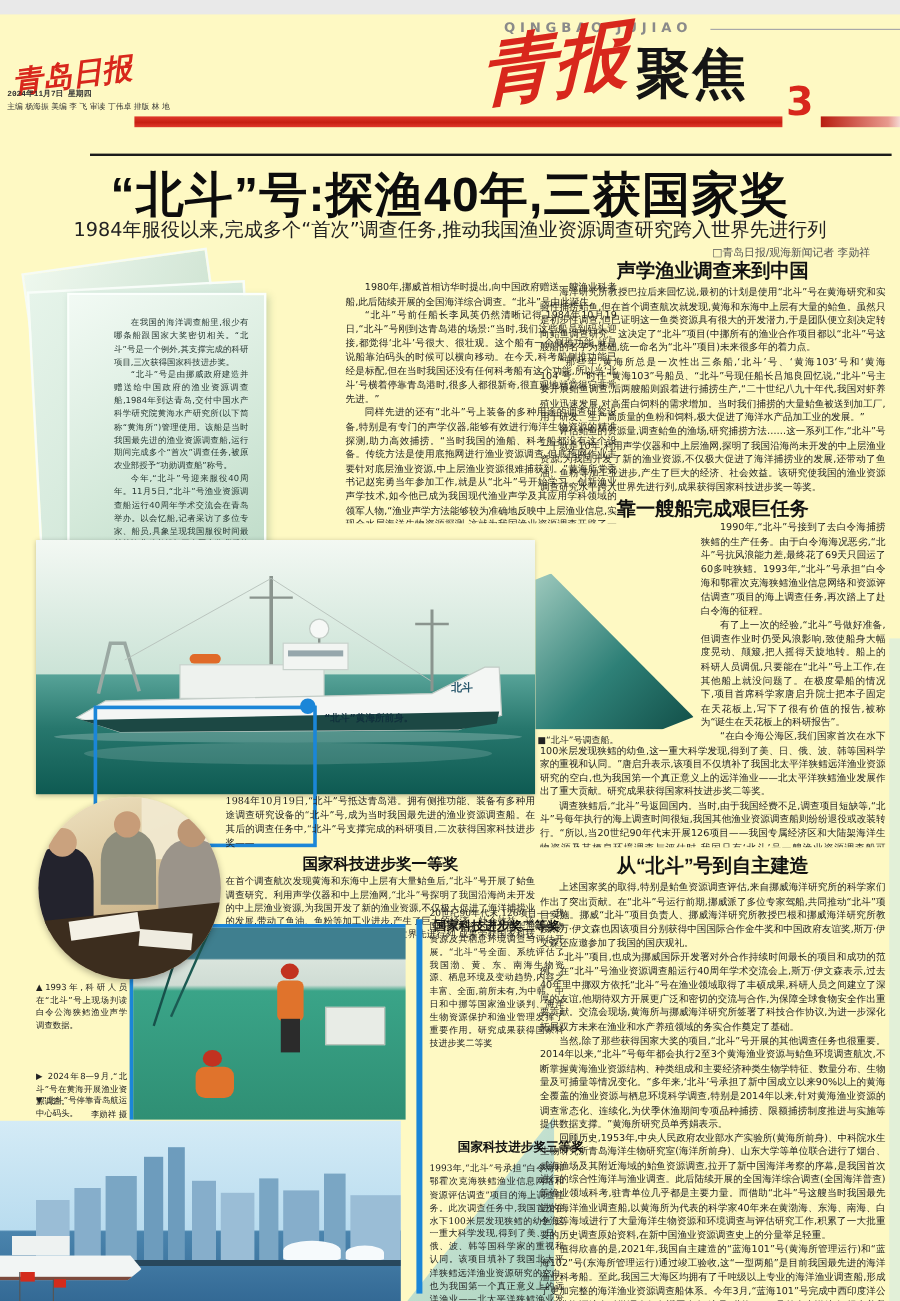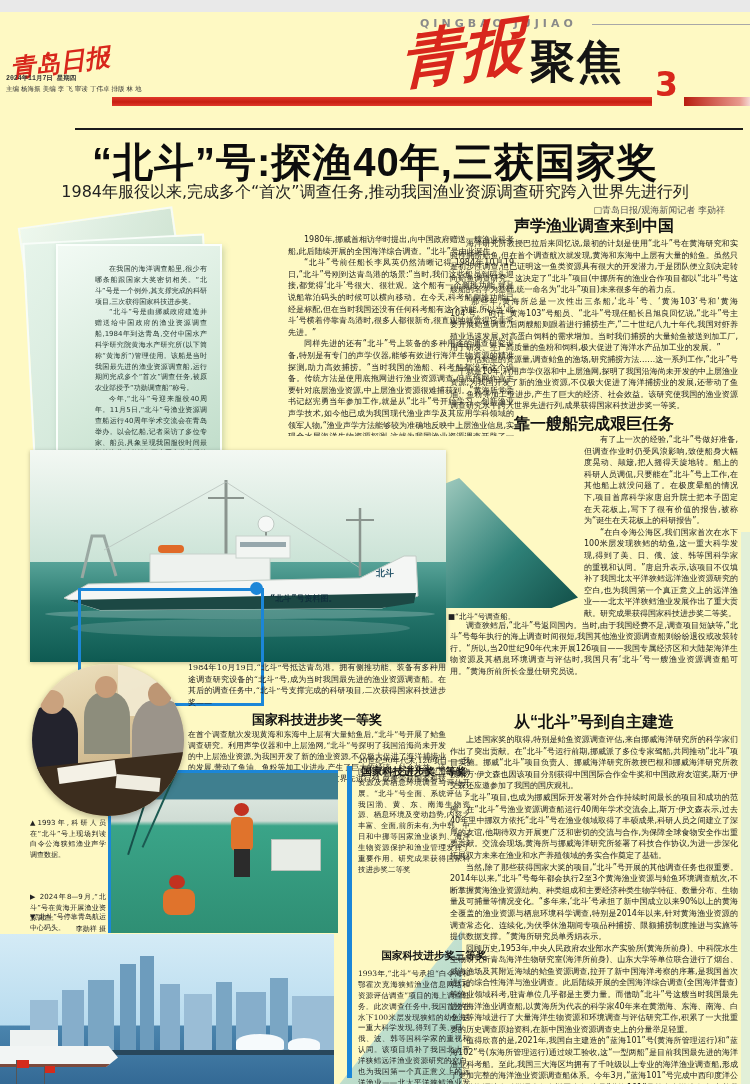--- a/index.html
+++ b/index.html
@@ -212,29 +212,30 @@
       <rect x="206" y="86" width="54" height="22" fill="#f2f5f2" stroke="#c8d2cc"></rect>
       <rect x="210" y="92" width="46" height="5" fill="#3a5a66" opacity="0.5"></rect>
       <rect x="128" y="95" width="26" height="8" rx="4" fill="#e06a28"></rect>
       <path d="M34,148 L58,134 L330,128 L374,106 L386,106 L388,146 L352,158 L70,160 Z" fill="#f4f6f4" stroke="#c2ccc6" stroke-width="1"></path>
       <polygon points="38,150 386,143 384,153 352,158 70,160" fill="#1c4844"></polygon>
       <text x="346" y="126" font-size="9" fill="#27566b" font-weight="bold">北斗</text>
     </svg>
   </div>
   <div class="abs bluframe"></div>
   <div class="abs bludot"></div>
-  <div class="abs shiplabel">“北斗”号资料图。</div>
+  <div class="abs shiplabel">“北斗”黄海所前身。</div>
 
   <div class="abs bowtri"></div>
   <div class="abs bowcap">■“北斗”号调查船。</div>
 
   <div class="abs sec-h s2h">靠一艘船完成艰巨任务</div>
   <div class="abs s2b just clip">
     <div class="spacer"></div>
     <div>
+        <p class="para">1990年,“北斗”号接到了去白令海捕捞狭鳕的生产任务。由于白令海海况恶劣,“北斗”号抗风浪能力差,最终花了69天只回运了60多吨狭鳕。1993年,“北斗”号承担“白令海和鄂霍次克海狭鳕渔业信息网络和资源评估调查”项目的海上调查任务,再次踏上了赴白令海的征程。</p>
         <p class="para">有了上一次的经验,“北斗”号做好准备,但调查作业时仍受风浪影响,致使船身大幅度晃动、颠簸,把人摇得天旋地转。船上的科研人员调侃,只要能在“北斗”号上工作,在其他船上就没问题了。在极度晕船的情况下,项目首席科学家唐启升院士把本子固定在天花板上,写下了很有价值的报告,被称为“诞生在天花板上的科研报告”。</p>
         <p class="para">“在白令海公海区,我们国家首次在水下100米层发现狭鳕的幼鱼,这一重大科学发现,得到了美、日、俄、波、韩等国科学家的重视和认同。”唐启升表示,该项目不仅填补了我国北太平洋狭鳕远洋渔业资源研究的空白,也为我国第一个真正意义上的远洋渔业——北太平洋狭鳕渔业发展作出了重大贡献。研究成果获得国家科技进步奖二等奖。</p>
         <p class="para">调查狭鳕后,“北斗”号返回国内。当时,由于我国经费不足,调查项目短缺等,“北斗”号每年执行的海上调查时间很短,我国其他渔业资源调查船则纷纷退役或改装转行。“所以,当20世纪90年代末开展126项目——我国专属经济区和大陆架海洋生物资源及其栖息环境调查与评估时,我国只有‘北斗’号一艘渔业资源调查船可用。”黄海所前所长金显仕研究员说。</p>
       </div>
   </div>
 
   <div class="abs awlead kai just clip">1984年10月19日,“北斗”号抵达青岛港。拥有侧推功能、装备有多种用途调查研究设备的“北斗”号,成为当时我国最先进的渔业资源调查船。在其后的调查任务中,“北斗”号支撑完成的科研项目,二次获得国家科技进步奖——</div>
   <div class="abs aw1h">国家科技进步奖一等奖</div>
   <div class="abs aw1b kai just clip">在首个调查航次发现黄海和东海中上层有大量鲐鱼后,“北斗”号开展了鲐鱼调查研究。利用声学仪器和中上层渔网,“北斗”号探明了我国沿海尚未开发的中上层渔业资源,为我国开发了新的渔业资源,不仅极大促进了海洋捕捞业的发展,带动了鱼油、鱼粉等加工业进步,产生了巨大的经济、社会效益。该研究使我国的渔业资源调查研究水平跨入世界先进行列,成果荣获国家科技进步奖一等奖</div>
   <div class="abs bluvbar"></div>

